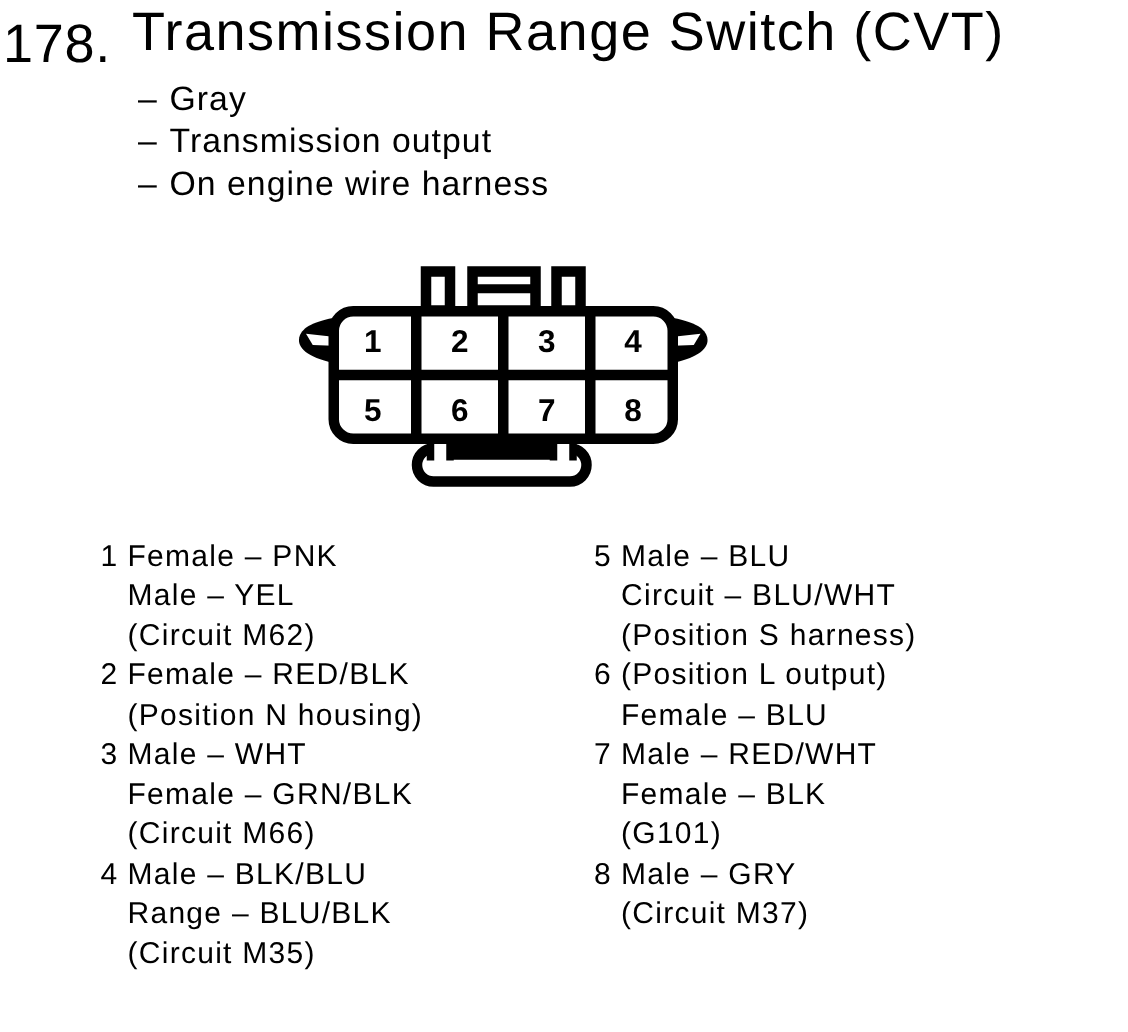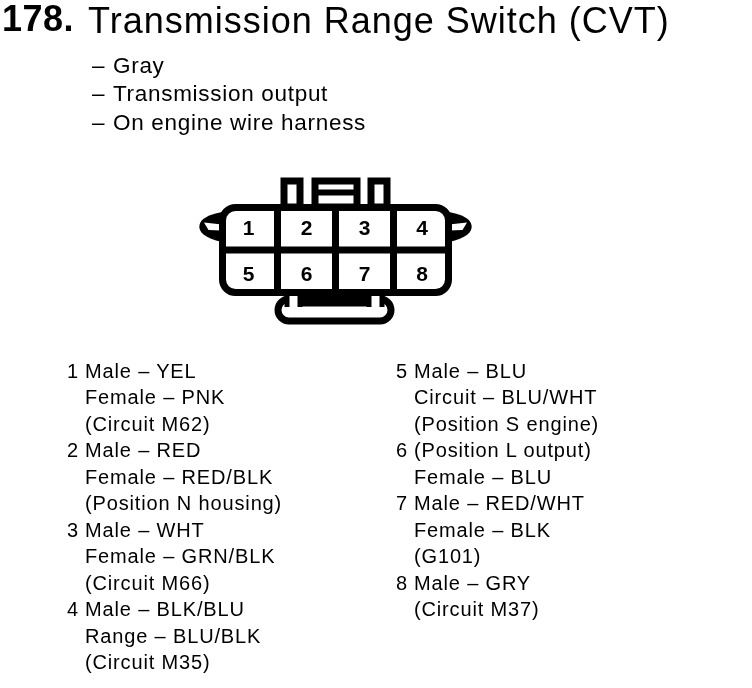--- a/index.html
+++ b/index.html
@@ -8,22 +8,22 @@
     background: #ffffff;
     color: #000000;
     font-family: "Liberation Sans", sans-serif;
     position: relative;
     overflow: hidden;
   }
   .abs { position: absolute; }
 
   
   .section-number {
-    left: 2px; top: 1px;
-    font-size: 36px; font-weight: bold; line-height: 1;
+    left: 2px; top: 11px;
+    font-size: 36px; font-weight: normal; line-height: 1;
     letter-spacing: 0.5px;
   }
   .page-title {
     left: 88px; top: 3px;
     font-size: 36px; font-weight: normal; line-height: 1;
     letter-spacing: 1px;
     white-space: nowrap;
   }
 
   
@@ -131,29 +131,28 @@
       <text x="364.5" y="280.5">7</text>
       <text x="422" y="280.5">8</text>
     </g>
   </svg>
 </div>
 
 <div class="abs pin-col pin-col-left">
   <div class="pin-entry">
     <span class="pin-num">1</span>
     <span class="pin-lines">
+      <span>Female – PNK</span>
       <span>Male – YEL</span>
-      <span>Female – PNK</span>
       <span>(Circuit M62)</span>
     </span>
   </div>
   <div class="pin-entry">
     <span class="pin-num">2</span>
     <span class="pin-lines">
-      <span>Male – RED</span>
       <span>Female – RED/BLK</span>
       <span>(Position N housing)</span>
     </span>
   </div>
   <div class="pin-entry">
     <span class="pin-num">3</span>
     <span class="pin-lines">
       <span>Male – WHT</span>
       <span>Female – GRN/BLK</span>
       <span>(Circuit M66)</span>
@@ -168,21 +167,21 @@
     </span>
   </div>
 </div>
 
 <div class="abs pin-col pin-col-right">
   <div class="pin-entry">
     <span class="pin-num">5</span>
     <span class="pin-lines">
       <span>Male – BLU</span>
       <span>Circuit – BLU/WHT</span>
-      <span>(Position S engine)</span>
+      <span>(Position S harness)</span>
     </span>
   </div>
   <div class="pin-entry">
     <span class="pin-num">6</span>
     <span class="pin-lines">
       <span>(Position L output)</span>
       <span>Female – BLU</span>
     </span>
   </div>
   <div class="pin-entry">

